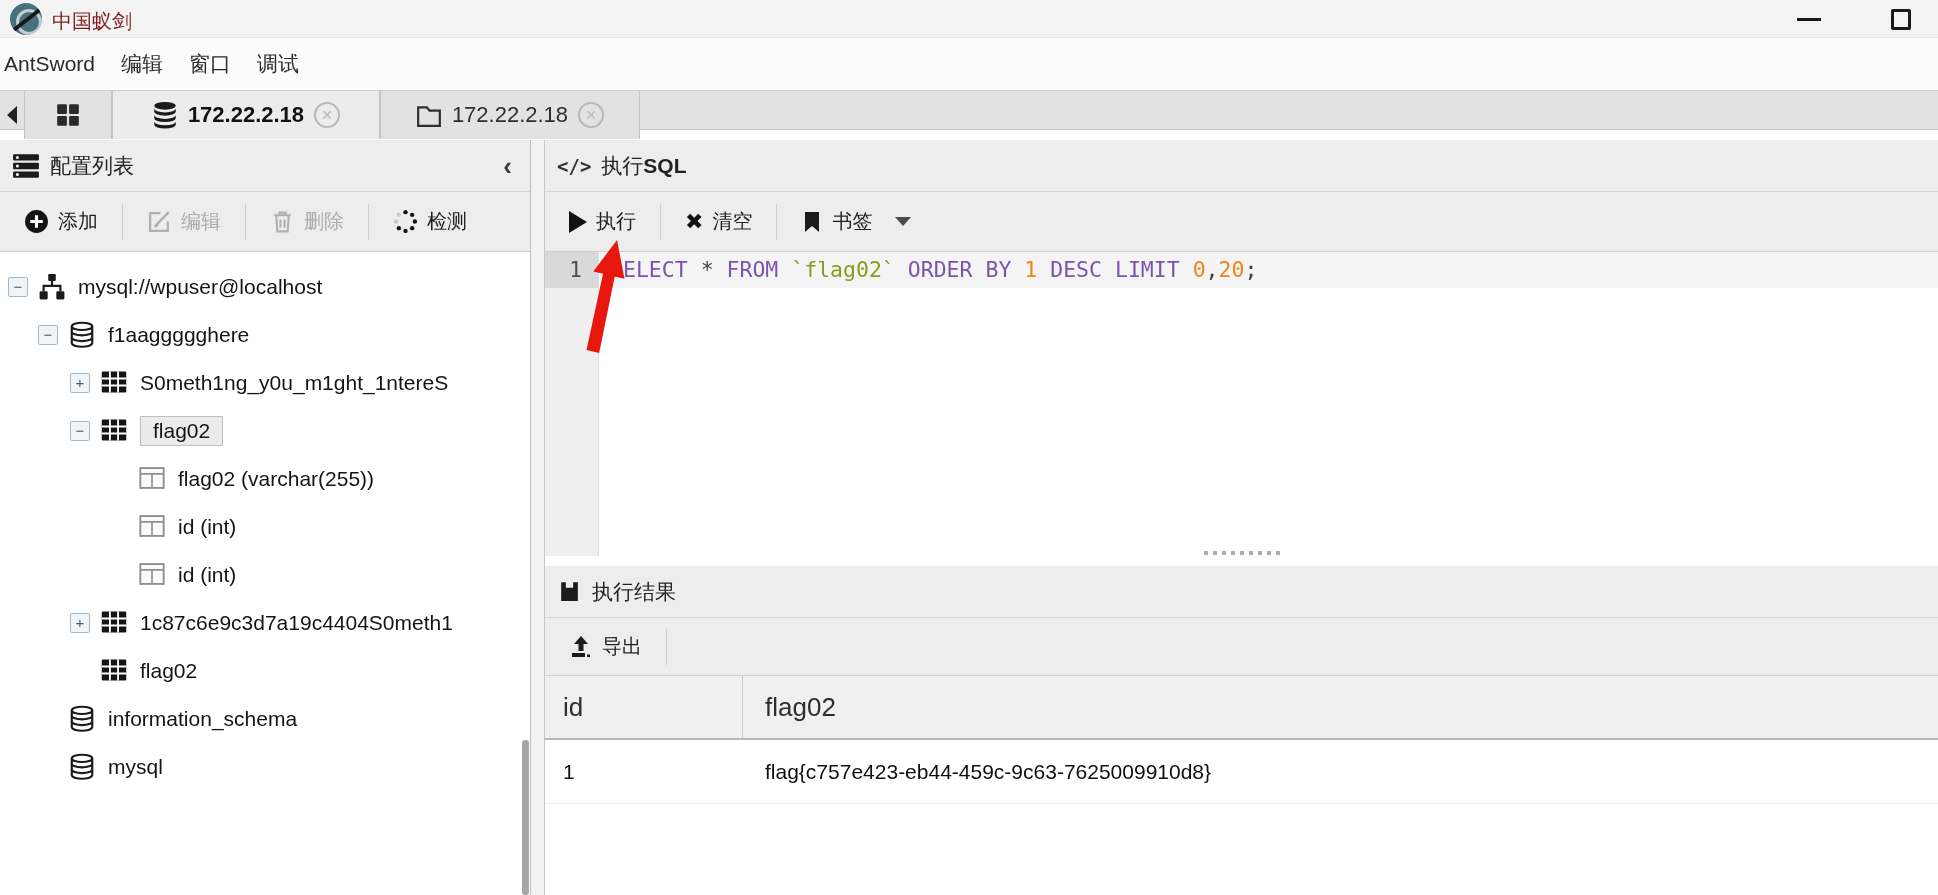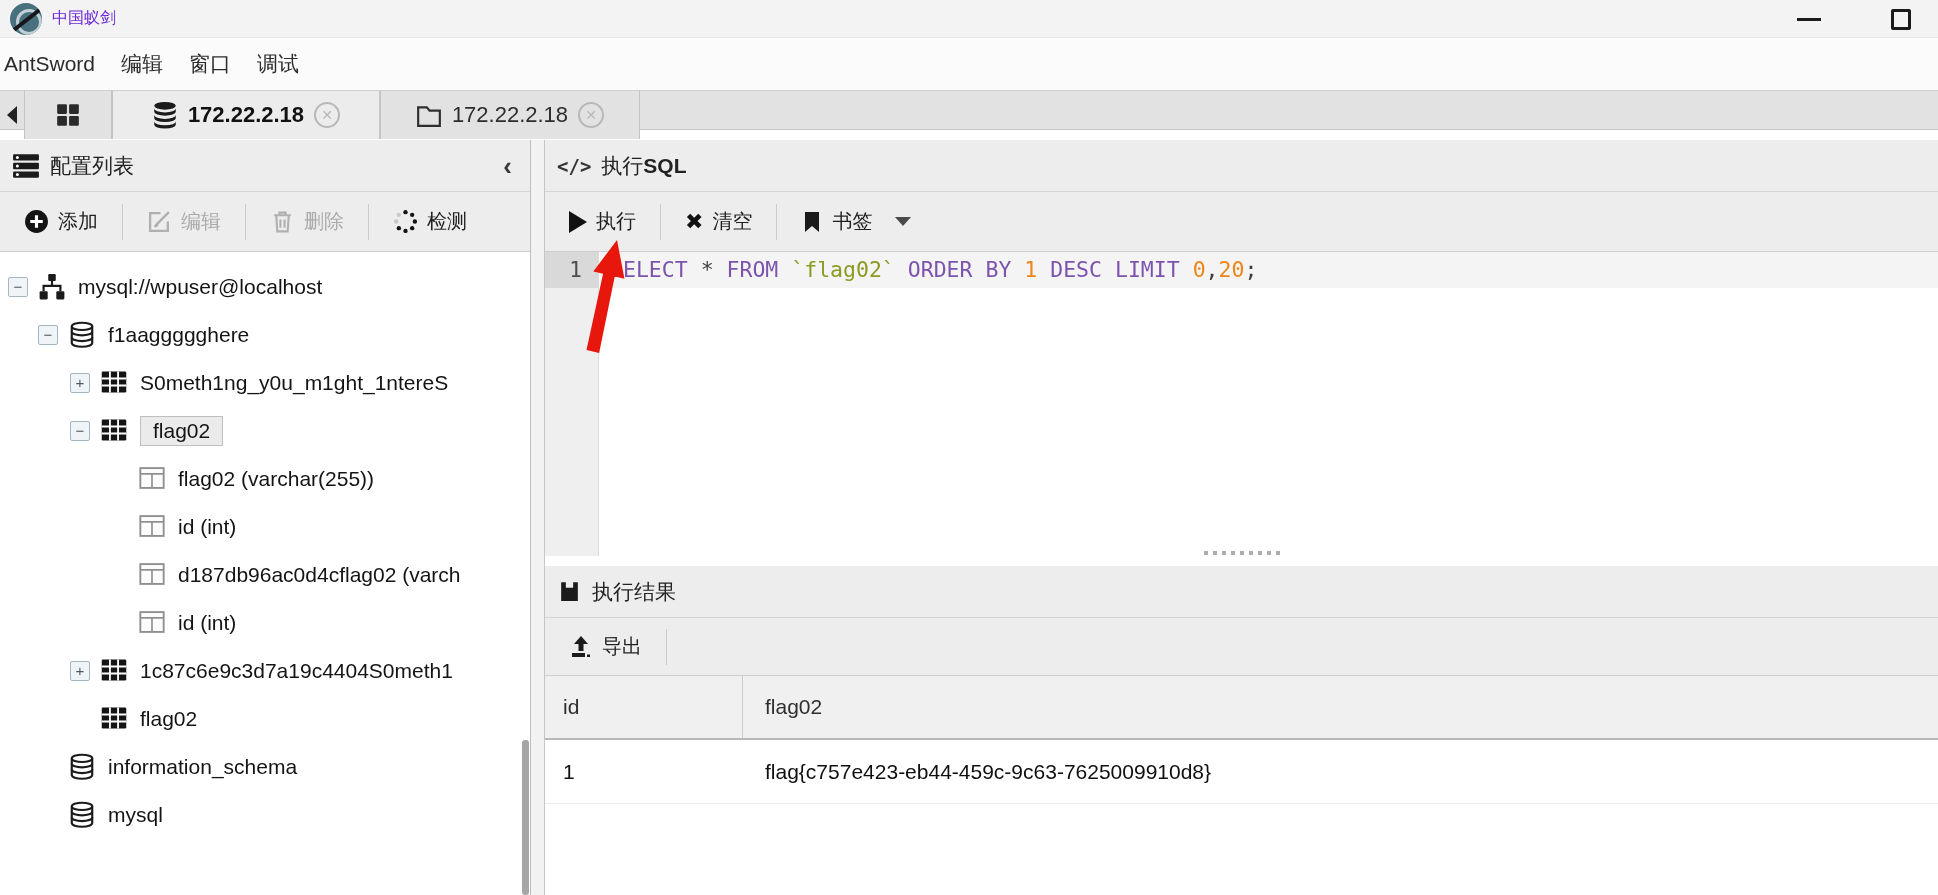--- a/index.html
+++ b/index.html
@@ -8,21 +8,21 @@
 
   
   #titlebar { position:absolute; left:0; top:0; width:1938px; height:38px;
     background:#f3f3f3; border-bottom:1px solid #e6e6e6; }
   #logo { position:absolute; left:10px; top:3px; width:32px; height:32px; border-radius:50%;
     background:#49707f; overflow:hidden; }
   #logo::before { content:""; position:absolute; left:6px; top:6px; width:20px; height:20px;
     border-radius:50%; border:3px solid #c2cfd4; }
   #logo::after { content:""; position:absolute; left:-4px; top:14px; width:44px; height:4px;
     background:#16181a; transform:rotate(-38deg); }
-  #window-title { position:absolute; left:52px; top:8px; font-size:16px; color:#6d28d9; }
+  #window-title { position:absolute; left:52px; top:8px; font-size:20px; color:#7f1d1d; }
   .win-btn { position:absolute; top:0; width:46px; height:38px; display:flex;
     align-items:center; justify-content:center; }
   #btn-min { left:1786px; }
   #btn-min .glyph { width:24px; height:3px; background:#1a1a1a; }
   #btn-max { left:1878px; }
   #btn-max .glyph { width:20px; height:21px; border:3px solid #1a1a1a; border-radius:2px; }
 
   
   #menubar { position:absolute; left:0; top:38px; width:1938px; height:52px;
     background:#fbfbfb; display:flex; align-items:center; gap:22px; padding-left:2px; }
@@ -116,21 +116,21 @@
     display:flex; align-items:center; justify-content:center; }
   #h-grip .dots { width:76px; height:4px;
     background:repeating-linear-gradient(90deg,#adadad 0 4px,transparent 4px 9px); }
 
   
   #result-header { position:absolute; left:0; top:426px; width:1393px; }
   #export-bar { position:absolute; left:0; top:478px; width:1393px; height:58px; }
   #result-table { position:absolute; left:0; top:536px; width:1393px; }
   .rt-header { display:flex; height:64px; background:#f0f0f0; border-bottom:2px solid #b9b9b9;
     align-items:center; }
-  .rt-header .cell { font-size:21px; color:#2e2e2e; }
+  .rt-header .cell { font-size:26px; color:#2e2e2e; }
   .rt-row { display:flex; height:64px; background:#fff; border-bottom:1px solid #ededed;
     align-items:center; }
   .rt-row .cell { font-size:21px; color:#101010; }
   .cell.c0 { width:197px; padding-left:18px; }
   .cell.c1 { flex:1; padding-left:22px; border-left:1px solid #cccccc; align-self:stretch;
     display:flex; align-items:center; }
   .rt-row .cell.c1 { border-left:1px solid transparent; }
   svg { display:block; }
 </style>
 </head>
@@ -316,30 +316,20 @@
         <span class="tree-label">id (int)</span>
       </div>
       <div class="tree-row lvl3">
         <span class="expander none"></span>
         <span class="ticon">
           <svg width="28" height="26" viewBox="0 0 24 22">
             <rect x="2" y="2.5" width="20" height="17" fill="#fcfcfc" stroke="#8f8f8f" stroke-width="1.6"></rect>
             <path d="M2 7.5 H22 M12 7.5 V19.5" stroke="#8f8f8f" stroke-width="1.4"></path>
           </svg>
         </span>
-        <span class="tree-label">d187db96ac0d4cflag02 (varch</span>
-      </div>
-      <div class="tree-row lvl3">
-        <span class="expander none"></span>
-        <span class="ticon">
-          <svg width="28" height="26" viewBox="0 0 24 22">
-            <rect x="2" y="2.5" width="20" height="17" fill="#fcfcfc" stroke="#8f8f8f" stroke-width="1.6"></rect>
-            <path d="M2 7.5 H22 M12 7.5 V19.5" stroke="#8f8f8f" stroke-width="1.4"></path>
-          </svg>
-        </span>
         <span class="tree-label">id (int)</span>
       </div>
       <div class="tree-row lvl2">
         <span class="expander">+</span>
         <span class="ticon">
           <svg width="28" height="26" viewBox="0 0 24 22">
             <rect x="1.5" y="2" width="21" height="18" rx="1" fill="#141414"></rect>
             <path d="M1.5 8 H22.5 M1.5 14 H22.5 M8.5 2 V20 M15.5 2 V20" stroke="#fff" stroke-width="1.6"></path>
           </svg>
         </span>

